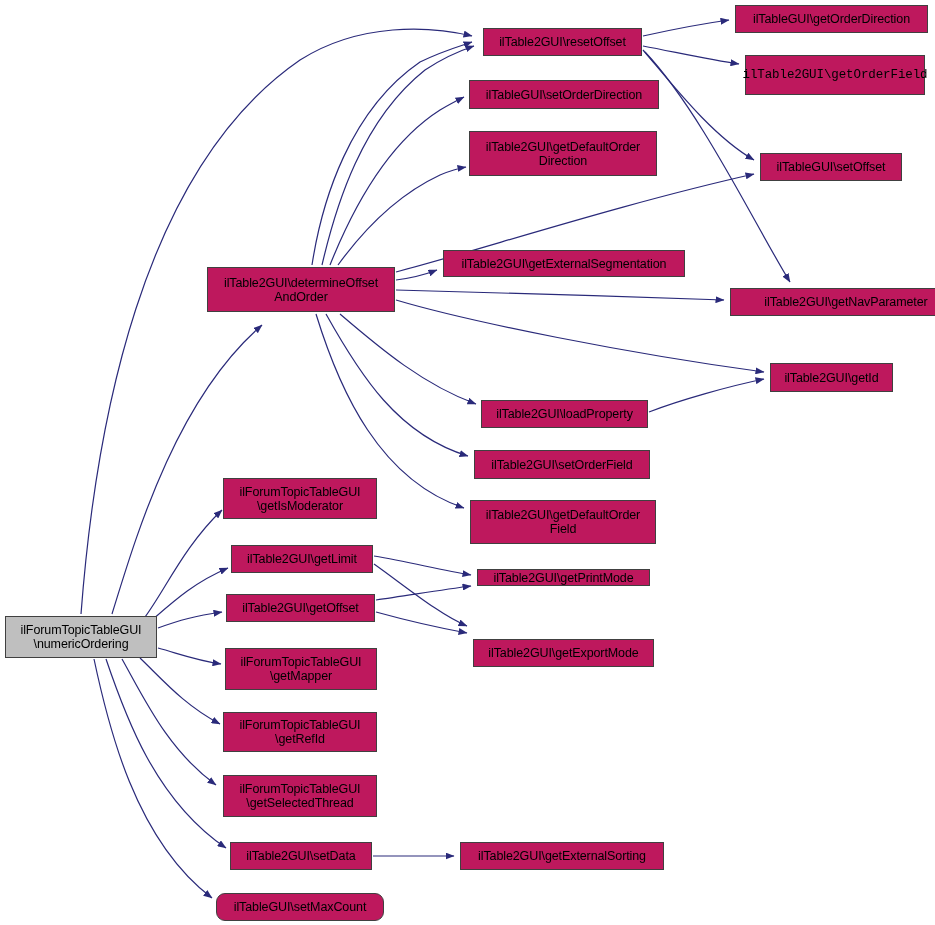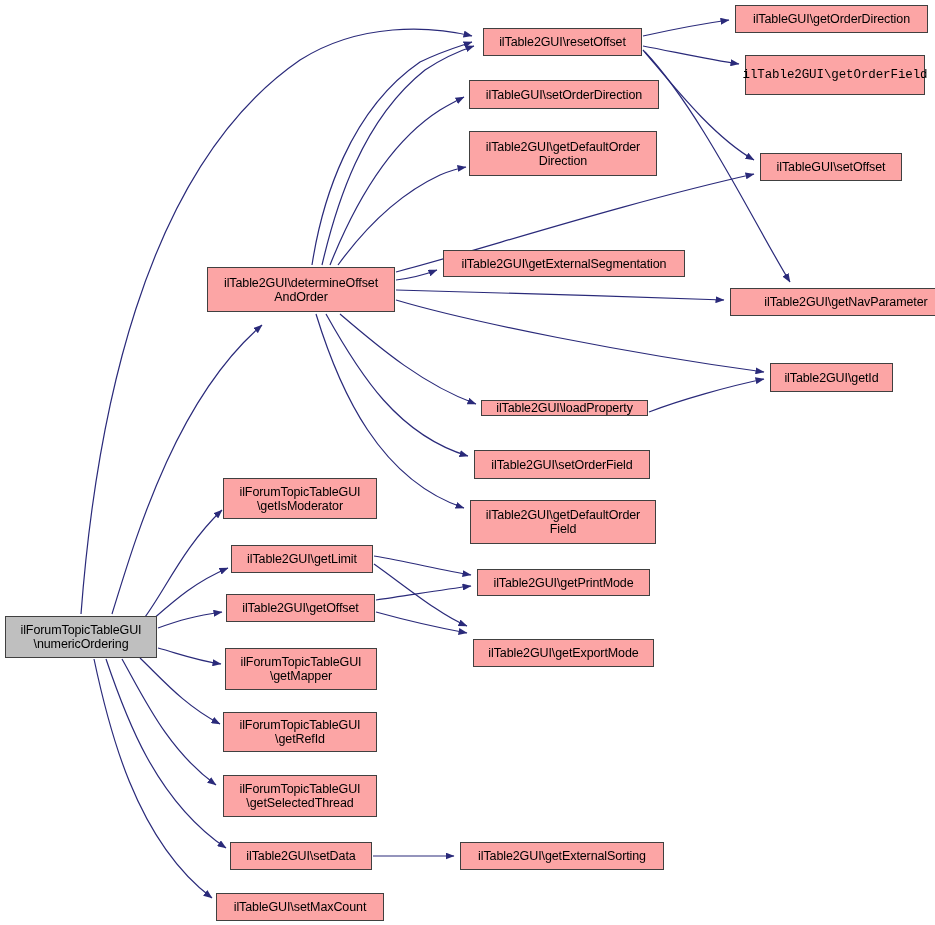--- a/index.html
+++ b/index.html
@@ -21,21 +21,21 @@
     left: 0;
     top: 0;
     width: 935px;
     height: 925px;
     pointer-events: none;
   }
   .graph-node {
     position: absolute;
     box-sizing: border-box;
     border: 1px solid #404040;
-    background: #fca5a5;
+    background: #be185d;
     color: #000000;
     display: flex;
     align-items: center;
     justify-content: center;
     text-align: center;
     font-size: 12.5px;
     line-height: 14px;
     letter-spacing: -0.1px;
     white-space: pre-line;
     z-index: 2;
@@ -103,33 +103,33 @@
       <div class="graph-node" style="left: 483px; top: 28px; width: 159px; height: 28px;"><span class="node-label">ilTable2GUI\resetOffset</span></div>
       <div class="graph-node" style="left: 469px; top: 80px; width: 190px; height: 29px;"><span class="node-label">ilTableGUI\setOrderDirection</span></div>
       <div class="graph-node" style="left: 469px; top: 131px; width: 188px; height: 45px;"><span class="node-label">ilTable2GUI\getDefaultOrder
 Direction</span></div>
       <div class="graph-node" style="left: 735px; top: 5px; width: 193px; height: 28px;"><span class="node-label">ilTableGUI\getOrderDirection</span></div>
       <div class="graph-node" style="left: 745px; top: 55px; width: 180px; height: 40px; font-family: Liberation Mono, monospace;"><span class="node-label">ilTable2GUI\getOrderField</span></div>
       <div class="graph-node" style="left: 760px; top: 153px; width: 142px; height: 28px;"><span class="node-label">ilTableGUI\setOffset</span></div>
       <div class="graph-node" style="left: 443px; top: 250px; width: 242px; height: 27px;"><span class="node-label">ilTable2GUI\getExternalSegmentation</span></div>
       <div class="graph-node" style="left: 730px; top: 288px; width: 232px; height: 28px;"><span class="node-label">ilTable2GUI\getNavParameter</span></div>
       <div class="graph-node" style="left: 770px; top: 363px; width: 123px; height: 29px;"><span class="node-label">ilTable2GUI\getId</span></div>
-      <div class="graph-node" style="left: 481px; top: 400px; width: 167px; height: 16px;"><span class="node-label">ilTable2GUI\loadProperty</span></div>
+      <div class="graph-node" style="left: 481px; top: 400px; width: 167px; height: 28px;"><span class="node-label">ilTable2GUI\loadProperty</span></div>
       <div class="graph-node" style="left: 474px; top: 450px; width: 176px; height: 29px;"><span class="node-label">ilTable2GUI\setOrderField</span></div>
       <div class="graph-node" style="left: 470px; top: 500px; width: 186px; height: 44px;"><span class="node-label">ilTable2GUI\getDefaultOrder
 Field</span></div>
       <div class="graph-node" style="left: 223px; top: 478px; width: 154px; height: 41px;"><span class="node-label">ilForumTopicTableGUI
 \getIsModerator</span></div>
       <div class="graph-node" style="left: 231px; top: 545px; width: 142px; height: 28px;"><span class="node-label">ilTable2GUI\getLimit</span></div>
       <div class="graph-node" style="left: 226px; top: 594px; width: 149px; height: 28px;"><span class="node-label">ilTable2GUI\getOffset</span></div>
-      <div class="graph-node" style="left: 477px; top: 569px; width: 173px; height: 27px;"><span class="node-label">ilTable2GUI\getPrintMode</span></div>
+      <div class="graph-node" style="left: 477px; top: 569px; width: 173px; height: 17px;"><span class="node-label">ilTable2GUI\getPrintMode</span></div>
       <div class="graph-node" style="left: 473px; top: 619px; width: 181px; height: 28px; margin-top: 20px;"><span class="node-label">ilTable2GUI\getExportMode</span></div>
       <div class="graph-node" style="left: 225px; top: 648px; width: 152px; height: 42px;"><span class="node-label">ilForumTopicTableGUI
 \getMapper</span></div>
       <div class="graph-node" style="left: 223px; top: 712px; width: 154px; height: 40px;"><span class="node-label">ilForumTopicTableGUI
 \getRefId</span></div>
       <div class="graph-node" style="left: 223px; top: 775px; width: 154px; height: 42px;"><span class="node-label">ilForumTopicTableGUI
 \getSelectedThread</span></div>
       <div class="graph-node" style="left: 230px; top: 842px; width: 142px; height: 28px;"><span class="node-label">ilTable2GUI\setData</span></div>
       <div class="graph-node" style="left: 460px; top: 842px; width: 204px; height: 28px; text-align: right;"><span class="node-label">ilTable2GUI\getExternalSorting</span></div>
-      <div class="graph-node" style="left: 216px; top: 893px; width: 168px; height: 28px;"><span class="node-label">ilTableGUI\setMaxCount</span></div>
+      <div class="graph-node" style="left: 216px; top: 893px; width: 168px; height: 28px; border-radius: 9px;"><span class="node-label">ilTableGUI\setMaxCount</span></div>
     </div>
 </div>
 
 </body></html>

